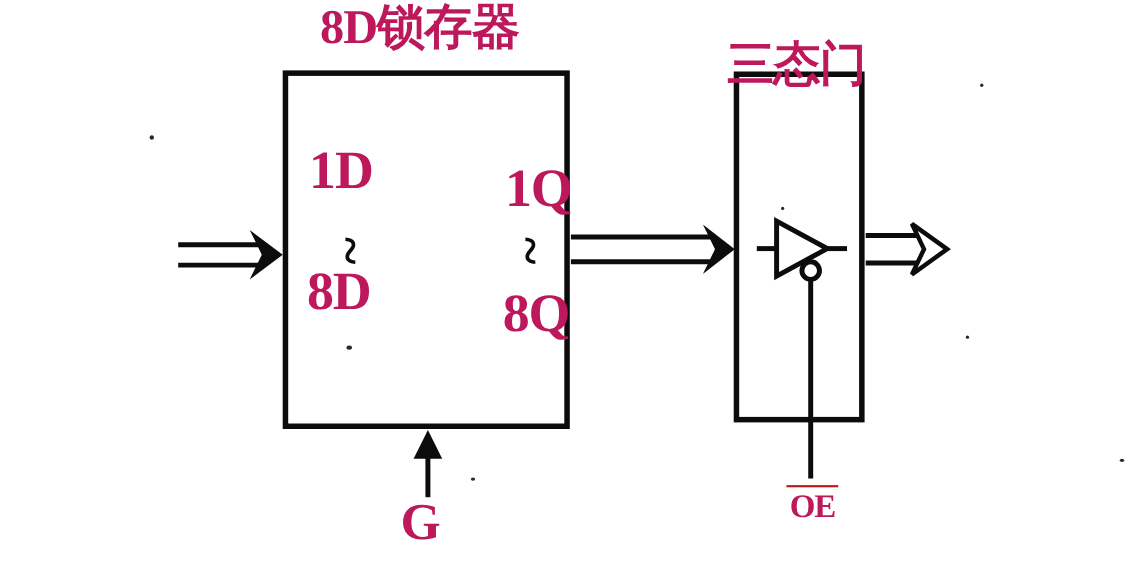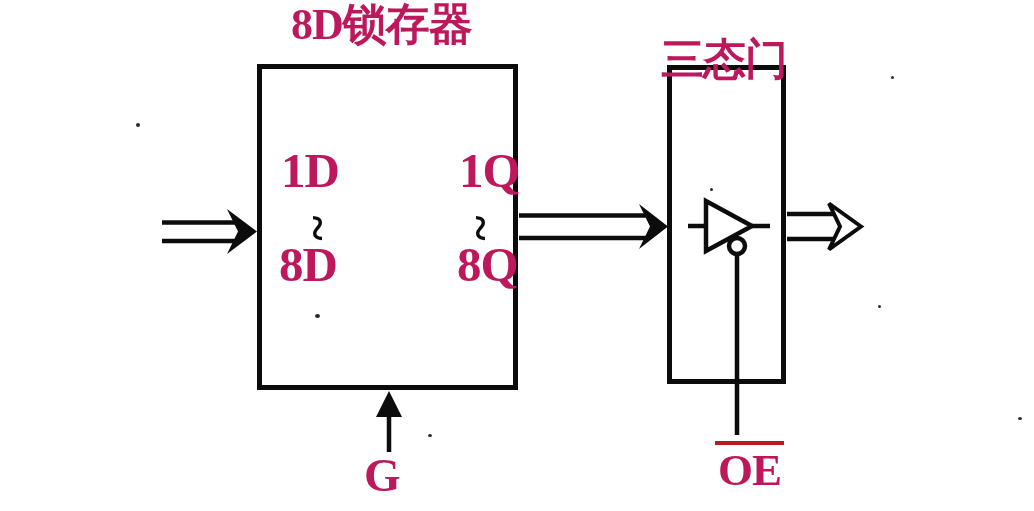--- a/index.html
+++ b/index.html
@@ -9,34 +9,34 @@
   }
   .stage svg{position:absolute;left:0;top:0;}
   .label{
     position:absolute;line-height:1;font-weight:bold;white-space:nowrap;
     color:#be185d;letter-spacing:-1px;
   }
   .title-latch   {left:291px;top:3px;  font-size:44px;}
   .title-tristate{left:661px;top:6px;  font-size:43px;margin-top:32px;}
   .in-label      {left:22px; top:201px;font-size:47px;}
   .out-label     {left:866px;top:192px;font-size:47px;}
-  .pin-1d{left:281px;top:146px;font-size:49px;}
+  .pin-1d{left:281px;top:130px;font-size:49px;}
   .pin-1q{left:459px;top:146px;font-size:49px;text-align:center;}
   .pin-8d{left:279px;top:240px;font-size:49px;}
-  .pin-8q{left:457px;top:240px;font-size:49px;}
+  .pin-8q{left:457px;top:260px;font-size:49px;}
   .vtilde{
     position:absolute;width:44px;height:44px;line-height:44px;text-align:center;
     font-size:48px;font-weight:bold;transform:rotate(90deg);letter-spacing:0;
   }
   .vtilde-left {left:296px;top:206px;}
   .vtilde-right{left:459px;top:206px;}
   .g-label{left:364px;top:452px;font-size:47px;}
   .oe-label{
-    left:715px;top:441px;font-size:45px;
-    border-top:4px solid #b91c1c;padding:3px 3px 0 3px;
+    left:715px;top:441px;font-size:30px;
+    border-top:2px solid #b91c1c;padding:3px 3px 0 3px;
   }
   .speck{position:absolute;background:#2a2a2a;border-radius:50%;}
 </style>
 </head>
 <body>
 
 <div class="stage">
 
   <svg width="1034" height="511" viewBox="0 0 1034 511">
 

